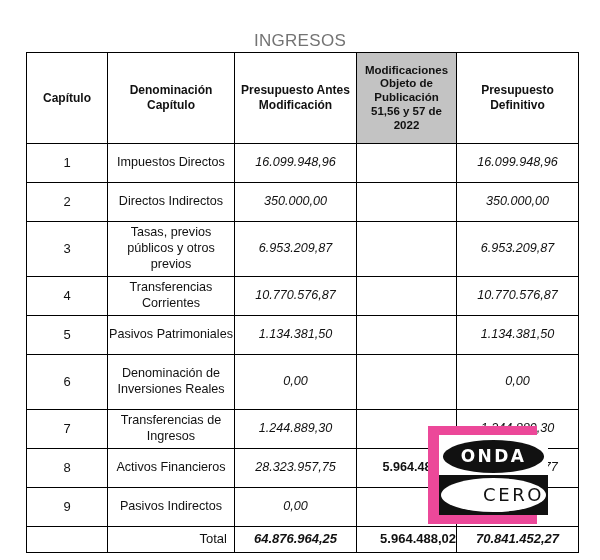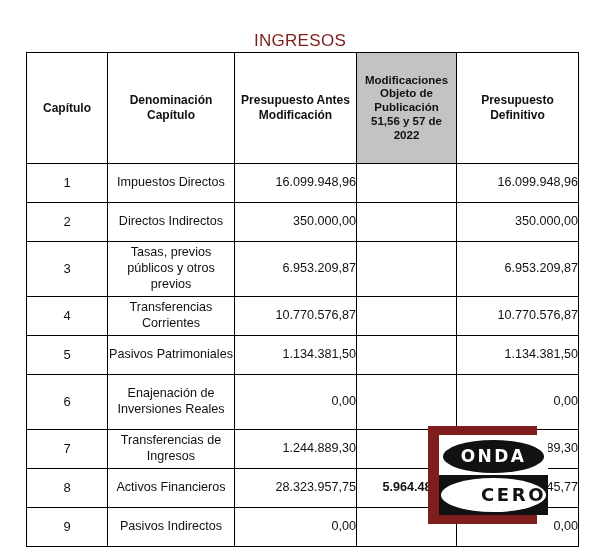--- a/index.html
+++ b/index.html
@@ -24,21 +24,21 @@
     height: 560px;
   }
 
   #title {
     position: absolute;
     left: 0;
     top: 31px;
     width: 600px;
     text-align: center;
     font-size: 17px;
-    color: #7f1d1d;
+    color: #737373;
     letter-spacing: 0.3px;
     font-weight: 400;
   }
 
   #table-wrap {
     position: absolute;
     left: 26px;
     top: 52px;
     width: 552px;
   }
@@ -71,40 +71,41 @@
     font-weight: bold;
     text-align: center;
     line-height: 1.24;
     height: 84px;
     padding: 3px 4px;
   }
   thead th.hdr-mod {
     background: #c3c3c3;
     font-size: 11.5px;
     line-height: 1.2;
-    padding: 13px 2px;
+    padding: 3px 2px;
   }
 
   
   tbody td {
     font-size: 12.6px;
     line-height: 1.26;
   }
   td.cell-chapter {
     text-align: center;
     font-size: 13px;
   }
   td.cell-denom {
     text-align: center;
     padding: 4px 5px 4px 7px;
   }
   td.cell-num {
-    text-align: right;
+    text-align: center;
     padding: 4px 7px 4px 4px;
     white-space: nowrap;
+    font-style: italic;
   }
   td.cell-mod {
     background: #c3c3c3;
     text-align: right;
     padding: 4px 7px 4px 4px;
     white-space: nowrap;
   }
 
   tr.r-h2 td { height: 38px; }
   tr.r-h3 td { height: 54px; }
@@ -123,21 +124,21 @@
   }
   tr.total-row td.cell-blank { background: #ffffff; }
 
   
   #logo {
     position: absolute;
     left: 428px;
     top: 426px;
     width: 109px;
     height: 98px;
-    background: #7f1d1d;
+    background: #ec4899;
     padding: 0;
     box-sizing: border-box;
     z-index: 30;
   }
   #logo-inner {
     position: absolute;
     left: 11px;
     top: 9px;
     width: 109px;
     height: 80px;
@@ -181,21 +182,21 @@
     color: #ffffff;
     font-family: "DejaVu Sans", sans-serif;
     font-weight: bold;
     font-size: 17px;
     letter-spacing: 2.4px;
     transform: translateY(-1px);
   }
   #word-cero {
     color: #111111;
     font-family: "DejaVu Sans", sans-serif;
-    font-weight: bold;
+    font-weight: normal;
     font-size: 18px;
     letter-spacing: 2.6px;
     transform: translateY(-1px);
     margin-left: 40px;
   }
 </style>
 </head>
 <body>
 
 <div id="doc">
@@ -257,21 +258,21 @@
         <tr class="r-h2">
           <td class="cell-chapter">5</td>
           <td class="cell-denom">Pasivos Patrimoniales</td>
           <td class="cell-num">1.134.381,50</td>
           <td class="cell-mod"></td>
           <td class="cell-num">1.134.381,50</td>
         </tr>
 
         <tr class="r-h3">
           <td class="cell-chapter">6</td>
-          <td class="cell-denom">Enajenación de Inversiones Reales</td>
+          <td class="cell-denom">Denominación de Inversiones Reales</td>
           <td class="cell-num">0,00</td>
           <td class="cell-mod"></td>
           <td class="cell-num">0,00</td>
         </tr>
 
         <tr class="r-h2">
           <td class="cell-chapter">7</td>
           <td class="cell-denom">Transferencias de Ingresos</td>
           <td class="cell-num">1.244.889,30</td>
           <td class="cell-mod"></td>
@@ -287,20 +288,27 @@
         </tr>
 
         <tr class="r-h2">
           <td class="cell-chapter">9</td>
           <td class="cell-denom">Pasivos Indirectos</td>
           <td class="cell-num">0,00</td>
           <td class="cell-mod"></td>
           <td class="cell-num">0,00</td>
         </tr>
 
+        <tr class="total-row">
+          <td class="cell-blank"></td>
+          <td class="total-label">Total</td>
+          <td class="cell-num">64.876.964,25</td>
+          <td class="cell-mod">5.964.488,02</td>
+          <td class="cell-num">70.841.452,27</td>
+        </tr>
 
       </tbody>
     </table>
   </div>
 
   <div id="logo">
     <div id="logo-inner">
       <div id="logo-top"></div>
       <div id="logo-bot"></div>
       <div class="logo-ellipse" id="ellipse-onda">

